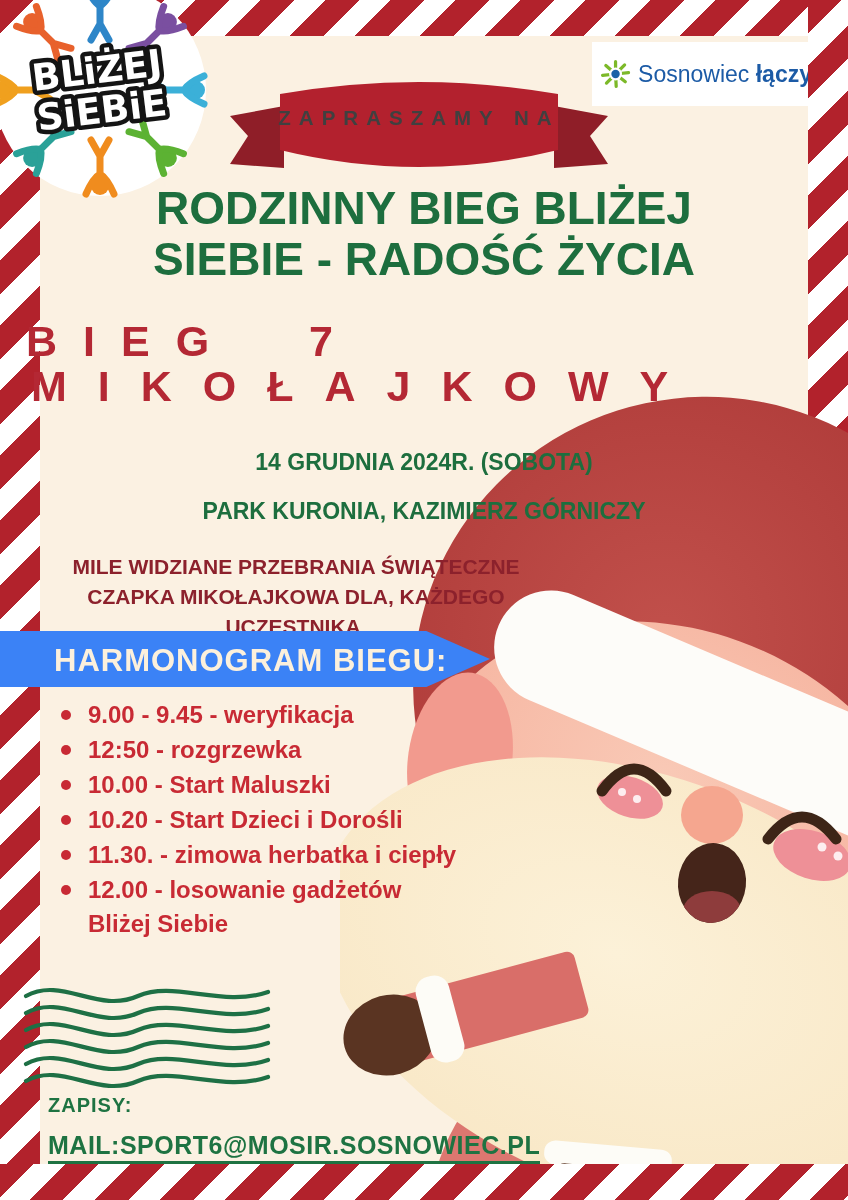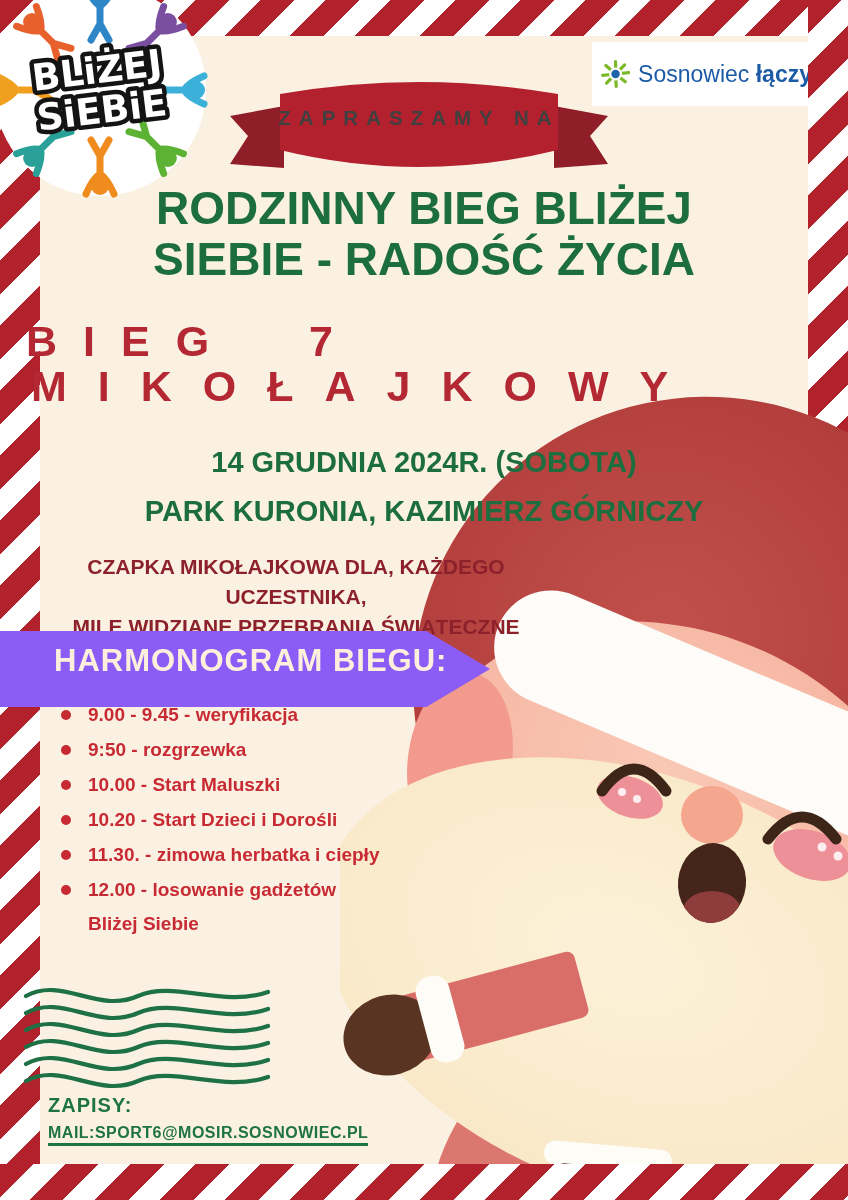--- a/index.html
+++ b/index.html
@@ -29,44 +29,44 @@
 
   .title{position:absolute;top:183px;left:0;right:0;text-align:center;color:#1d6e3e;
     font-size:46px;font-weight:bold;line-height:51px;z-index:20;}
   .title span{display:block;}
 
   .subtitle{position:absolute;left:0;right:0;text-align:left;color:#b42834;font-weight:bold;z-index:20;}
   .subtitle-1{top:317px;font-size:43px;letter-spacing:26px;word-spacing:36px;padding-left:26px;}
   .subtitle-2{top:362px;font-size:43px;letter-spacing:31px;padding-left:31px;}
 
   .event{position:absolute;top:438px;left:0;right:0;text-align:center;color:#1d6e3e;
-    font-size:29px;font-weight:bold;line-height:49px;z-index:20;}
+    font-size:23px;font-weight:bold;line-height:49px;z-index:20;}
   .event span{display:block;}
 
   .note{position:absolute;top:552px;left:16px;width:560px;text-align:center;color:#8c212c;
     font-size:21px;font-weight:bold;line-height:30px;z-index:20;}
   .note span{display:block;}
 
-  .banner{position:absolute;top:631px;left:0;width:490px;height:76px;background:#8b5cf6;z-index:25;
+  .banner{position:absolute;top:631px;left:0;width:490px;height:56px;background:#3b82f6;z-index:25;
     clip-path:polygon(0 0,87% 0,100% 50%,87% 100%,0 100%);}
   .banner .txt{padding-left:54px;line-height:60px;font-size:31px;font-weight:bold;
     color:#fcf0dc;letter-spacing:1px;white-space:nowrap;}
 
   .schedule{position:absolute;top:698px;left:54px;width:470px;z-index:20;margin:0;padding:0;list-style:none;}
-  .schedule li{position:relative;padding-left:34px;font-size:19px;font-weight:bold;color:#c82a34;
+  .schedule li{position:relative;padding-left:34px;font-size:24px;font-weight:bold;color:#c82a34;
     line-height:34px;margin-bottom:1px;}
   .schedule li::before{content:"";position:absolute;left:7px;top:12px;width:10px;height:10px;
     border-radius:50%;background:#c82a34;}
   .schedule .cont{display:block;}
 
   .squiggles{position:absolute;left:22px;top:982px;width:250px;height:112px;z-index:20;}
 
   .signup{position:absolute;left:48px;top:1090px;z-index:20;color:#1e7342;}
   .signup .label{font-size:20px;font-weight:bold;letter-spacing:1px;line-height:30px;}
-  .signup .mail{display:inline-block;font-size:16px;font-weight:bold;margin-top:4px;
+  .signup .mail{display:inline-block;font-size:25px;font-weight:bold;margin-top:11px;
     border-bottom:3px solid #1e7342;padding-bottom:1px;letter-spacing:0.5px;}
 
   .santa{position:absolute;left:340px;top:385px;width:508px;height:815px;z-index:12;pointer-events:none;}
 
   .logo-text{font-family:"DejaVu Sans",sans-serif;font-weight:bold;}
 </style>
 </head>
 <body>
 
 <div class="poster">
@@ -197,31 +197,31 @@
 
   <div class="subtitle subtitle-1">BIEG 7</div>
   <div class="subtitle subtitle-2">MIKOŁAJKOWY</div>
 
   <div class="event">
     <span>14 GRUDNIA 2024R. (SOBOTA)</span>
     <span>PARK KURONIA, KAZIMIERZ GÓRNICZY</span>
   </div>
 
   <div class="note">
+    <span>MILE WIDZIANE PRZEBRANIA ŚWIĄTECZNE</span>
     <span>CZAPKA MIKOŁAJKOWA DLA, KAŻDEGO UCZESTNIKA,</span>
-    <span>MILE WIDZIANE PRZEBRANIA ŚWIĄTECZNE</span>
   </div>
 
   <div class="banner">
     <div class="txt">HARMONOGRAM BIEGU:</div>
   </div>
 
   <ul class="schedule">
     <li><span>9.00 - 9.45 - weryfikacja</span></li>
-    <li><span>9:50 - rozgrzewka</span><span class="cont"></span></li>
+    <li><span>12:50 - rozgrzewka</span><span class="cont"></span></li>
     <li><span>10.00 - Start Maluszki</span><span class="cont"></span></li>
     <li><span>10.20 - Start Dzieci i Dorośli</span><span class="cont"></span></li>
     <li><span>11.30. - zimowa herbatka i ciepły</span></li>
     <li><span>12.00 - losowanie gadżetów</span><span class="cont">Bliżej Siebie</span></li>
   </ul>
 
   <svg class="squiggles" viewBox="0 0 250 112">
     <g fill="none" stroke="#1e7045" stroke-width="4.2" stroke-linecap="round">
       <path d="M4 14 C 40 -6, 76 32, 116 14 C 152 -2, 200 26, 246 10"></path>
       <path d="M4 31 C 40 11, 76 49, 116 31 C 152 15, 200 43, 246 27"></path>

